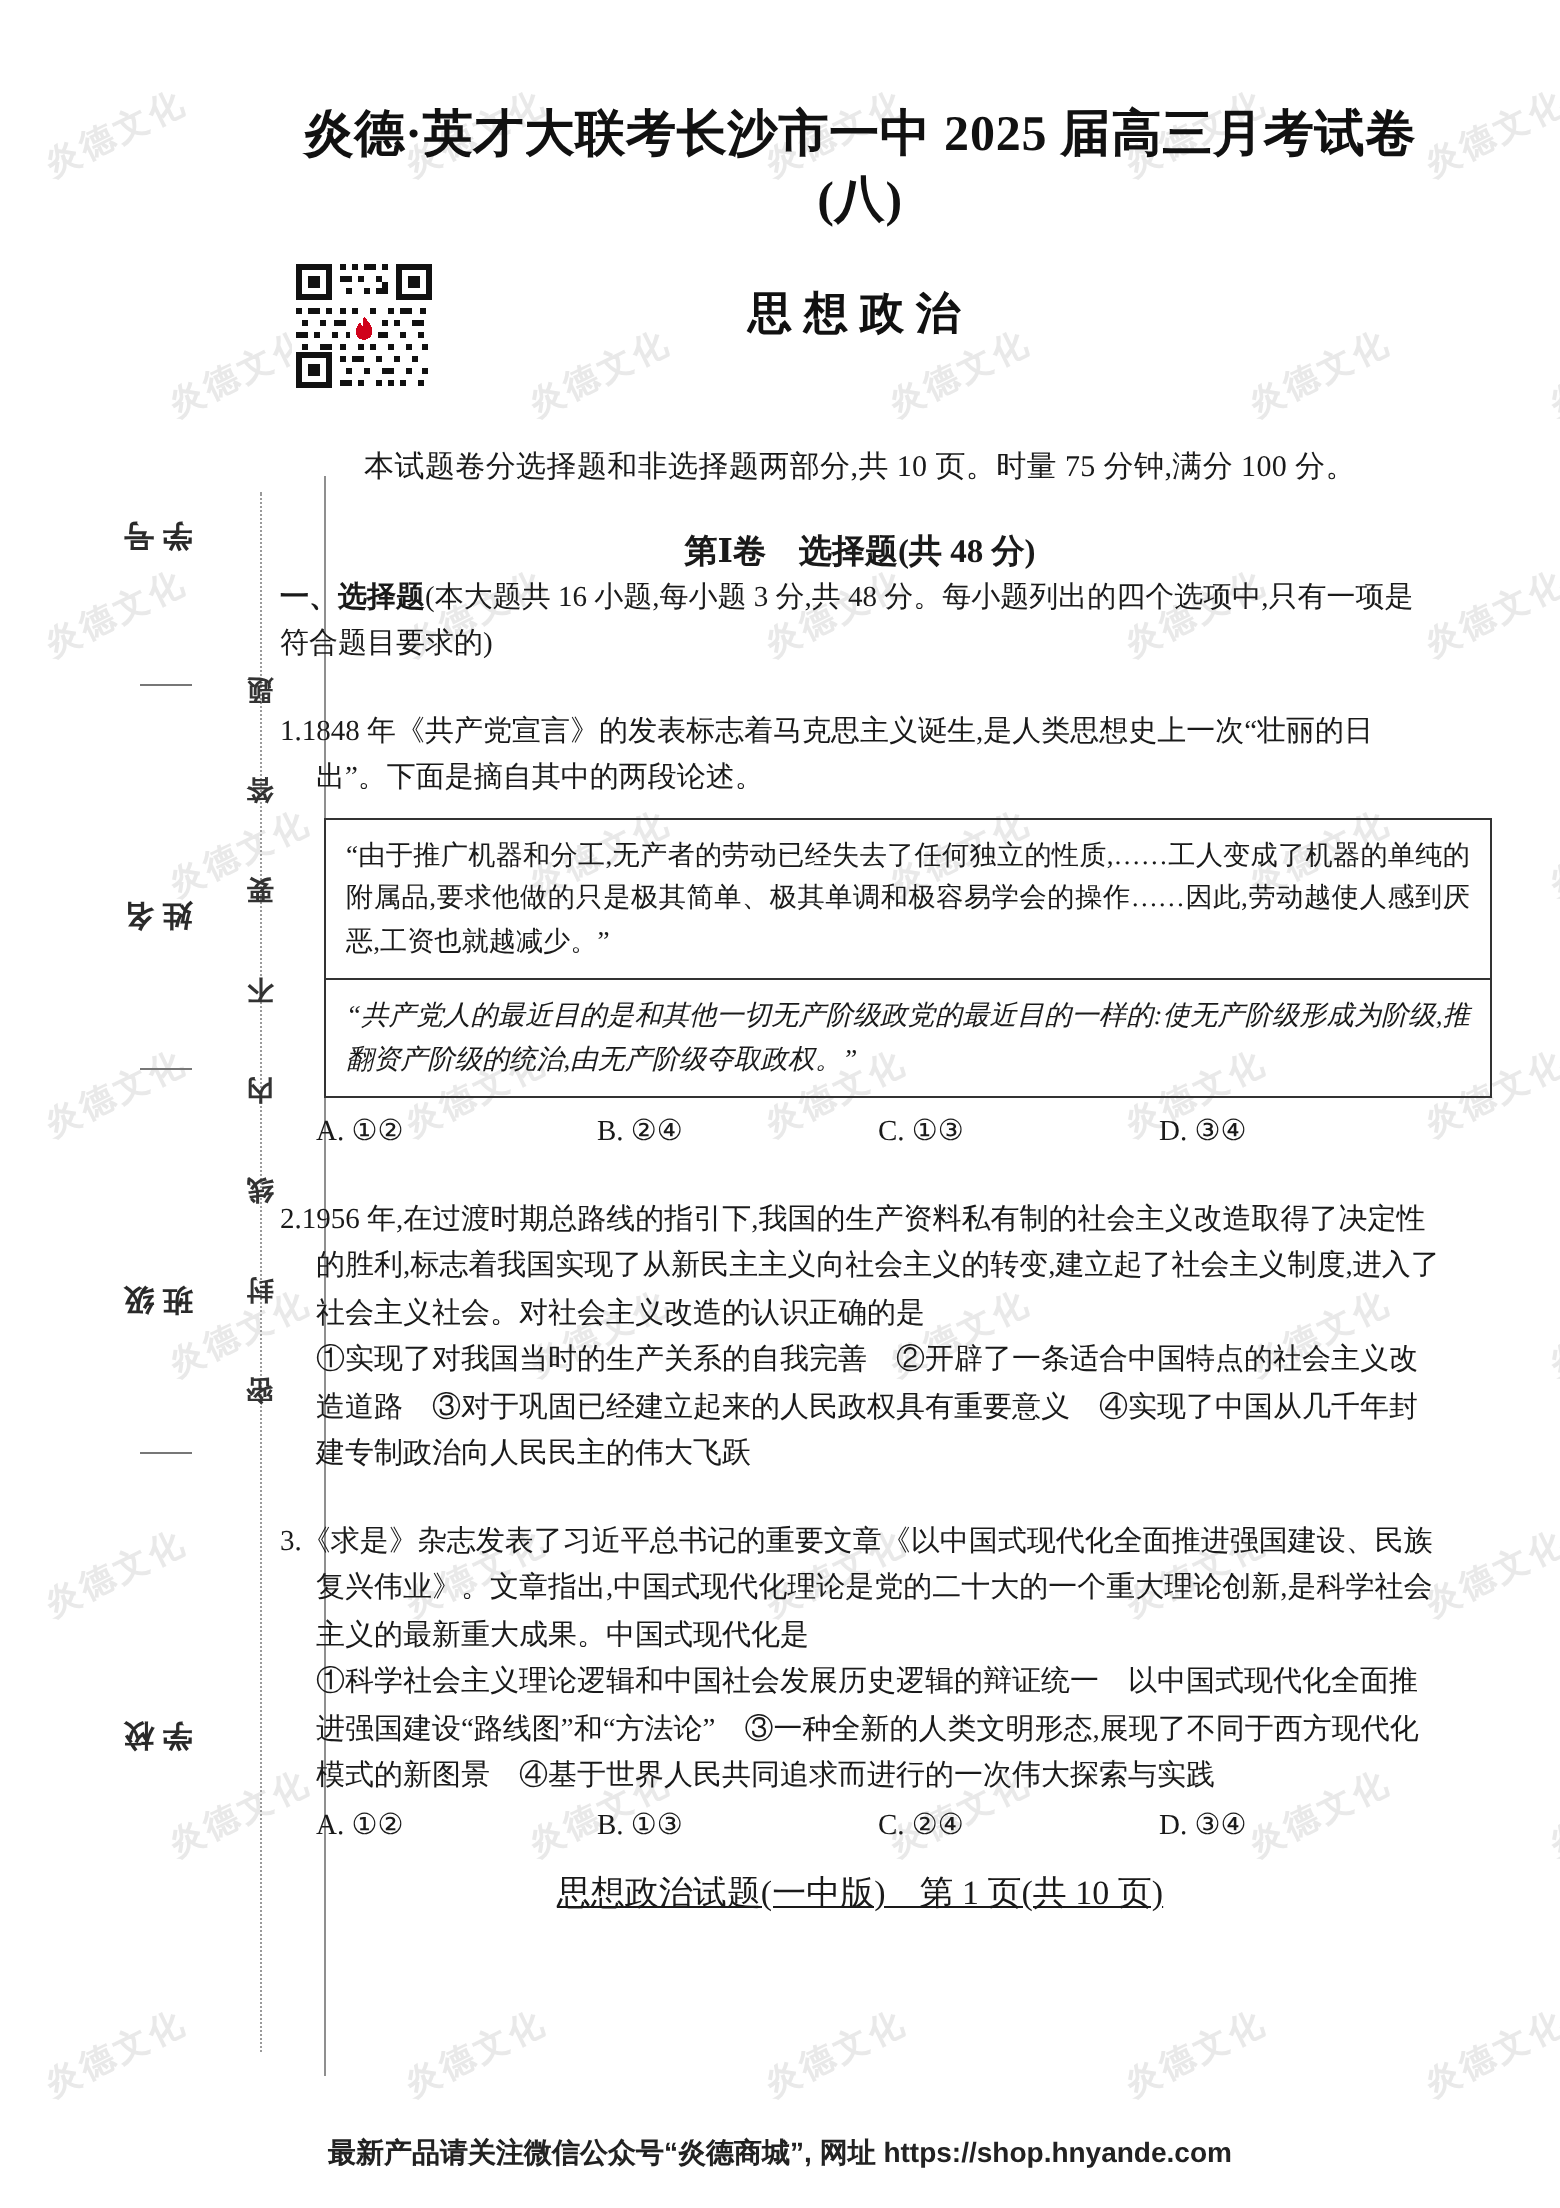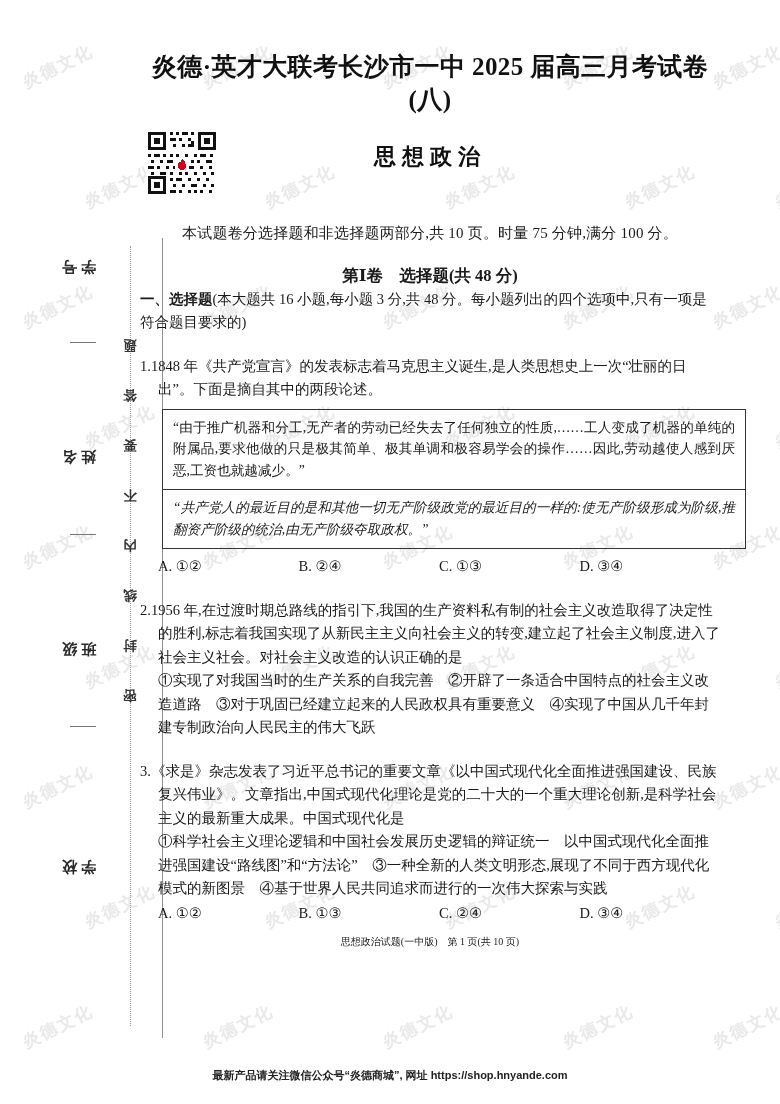--- a/index.html
+++ b/index.html
@@ -220,30 +220,31 @@
     display: flex;
     margin-top: 1px;
     padding-left: 18px;
     font-size: 14.5px;
   }
   .opts > div { width: 25%; }
 
   .footer-center {
     margin-top: 10px;
     text-align: center;
-    font-size: 10px;
+    font-size: 17px;
+    text-decoration: underline;
   }
 
   .page-bottom {
     position: absolute;
     left: 0;
     right: 0;
     top: 1068px;
     text-align: center;
-    font-size: 11px;
+    font-size: 14px;
     font-weight: 700;
     color: #222;
     font-family: "Liberation Sans", "DejaVu Sans", sans-serif;
     z-index: 4;
   }
 </style>
 </head>
 <body>
 
 <div id="page">

